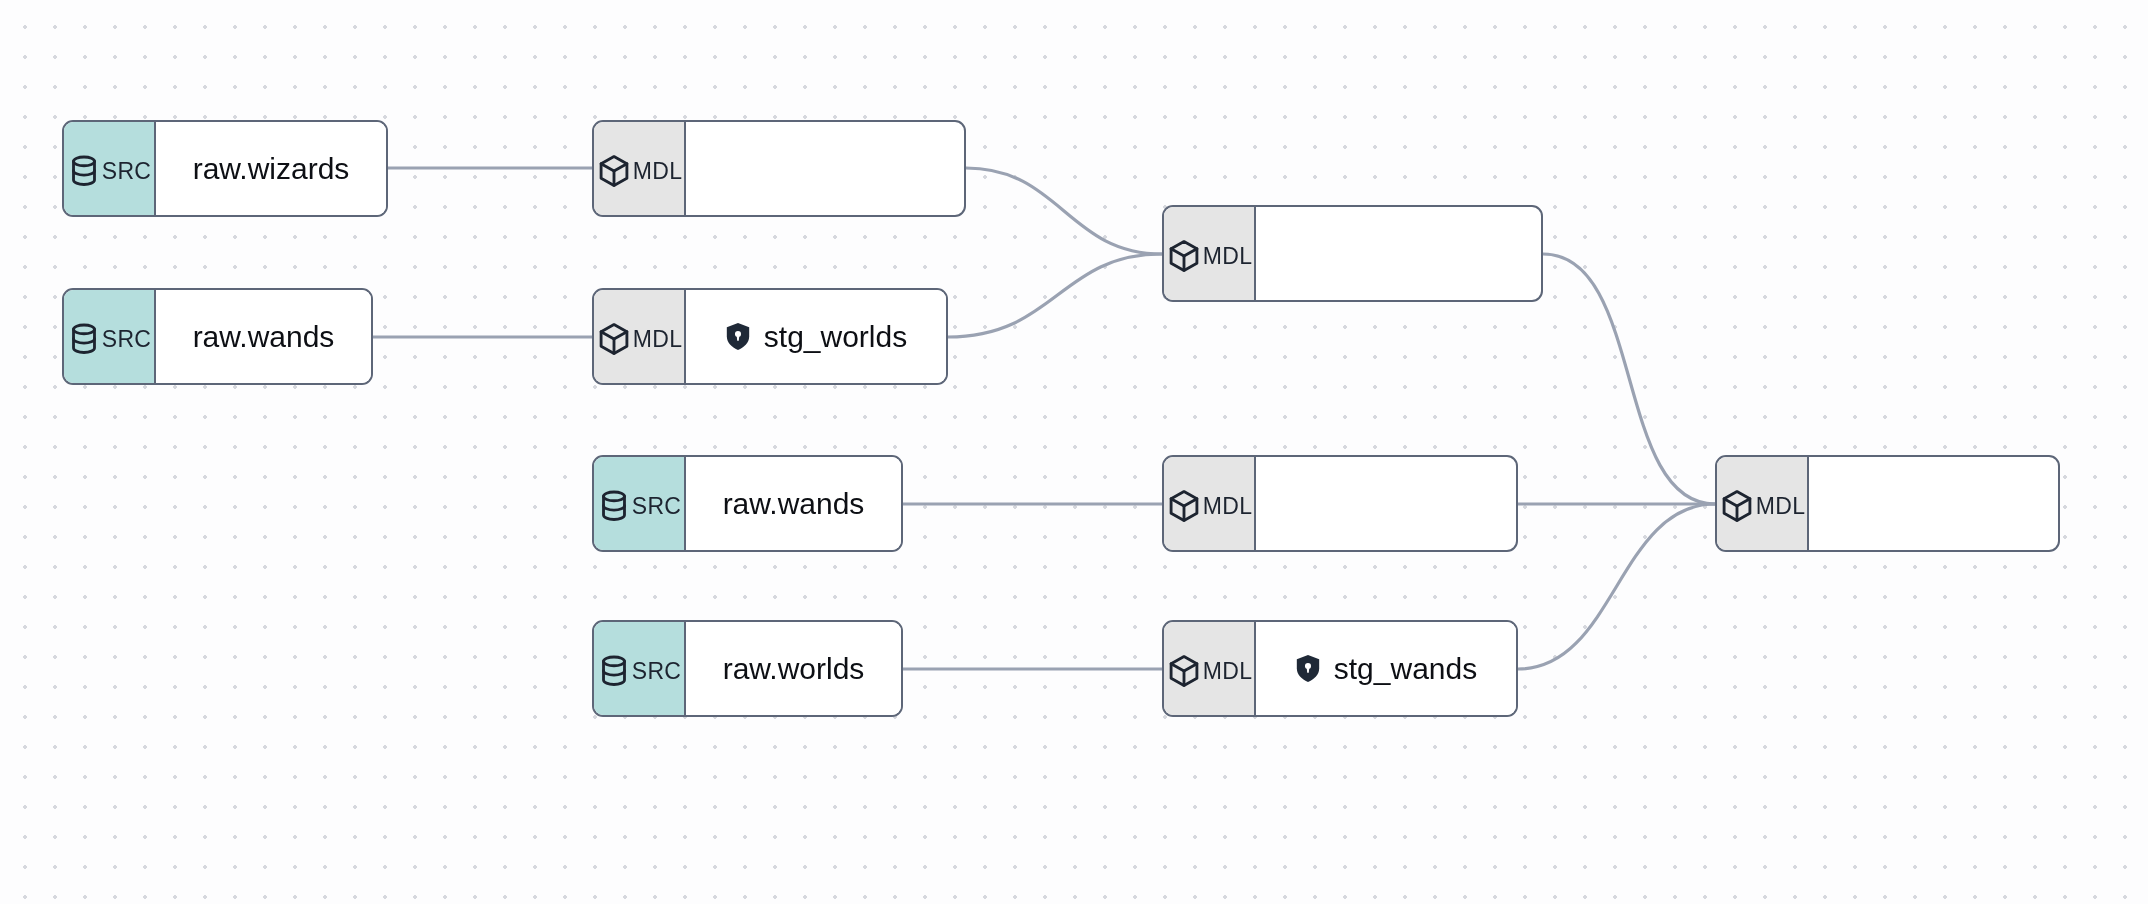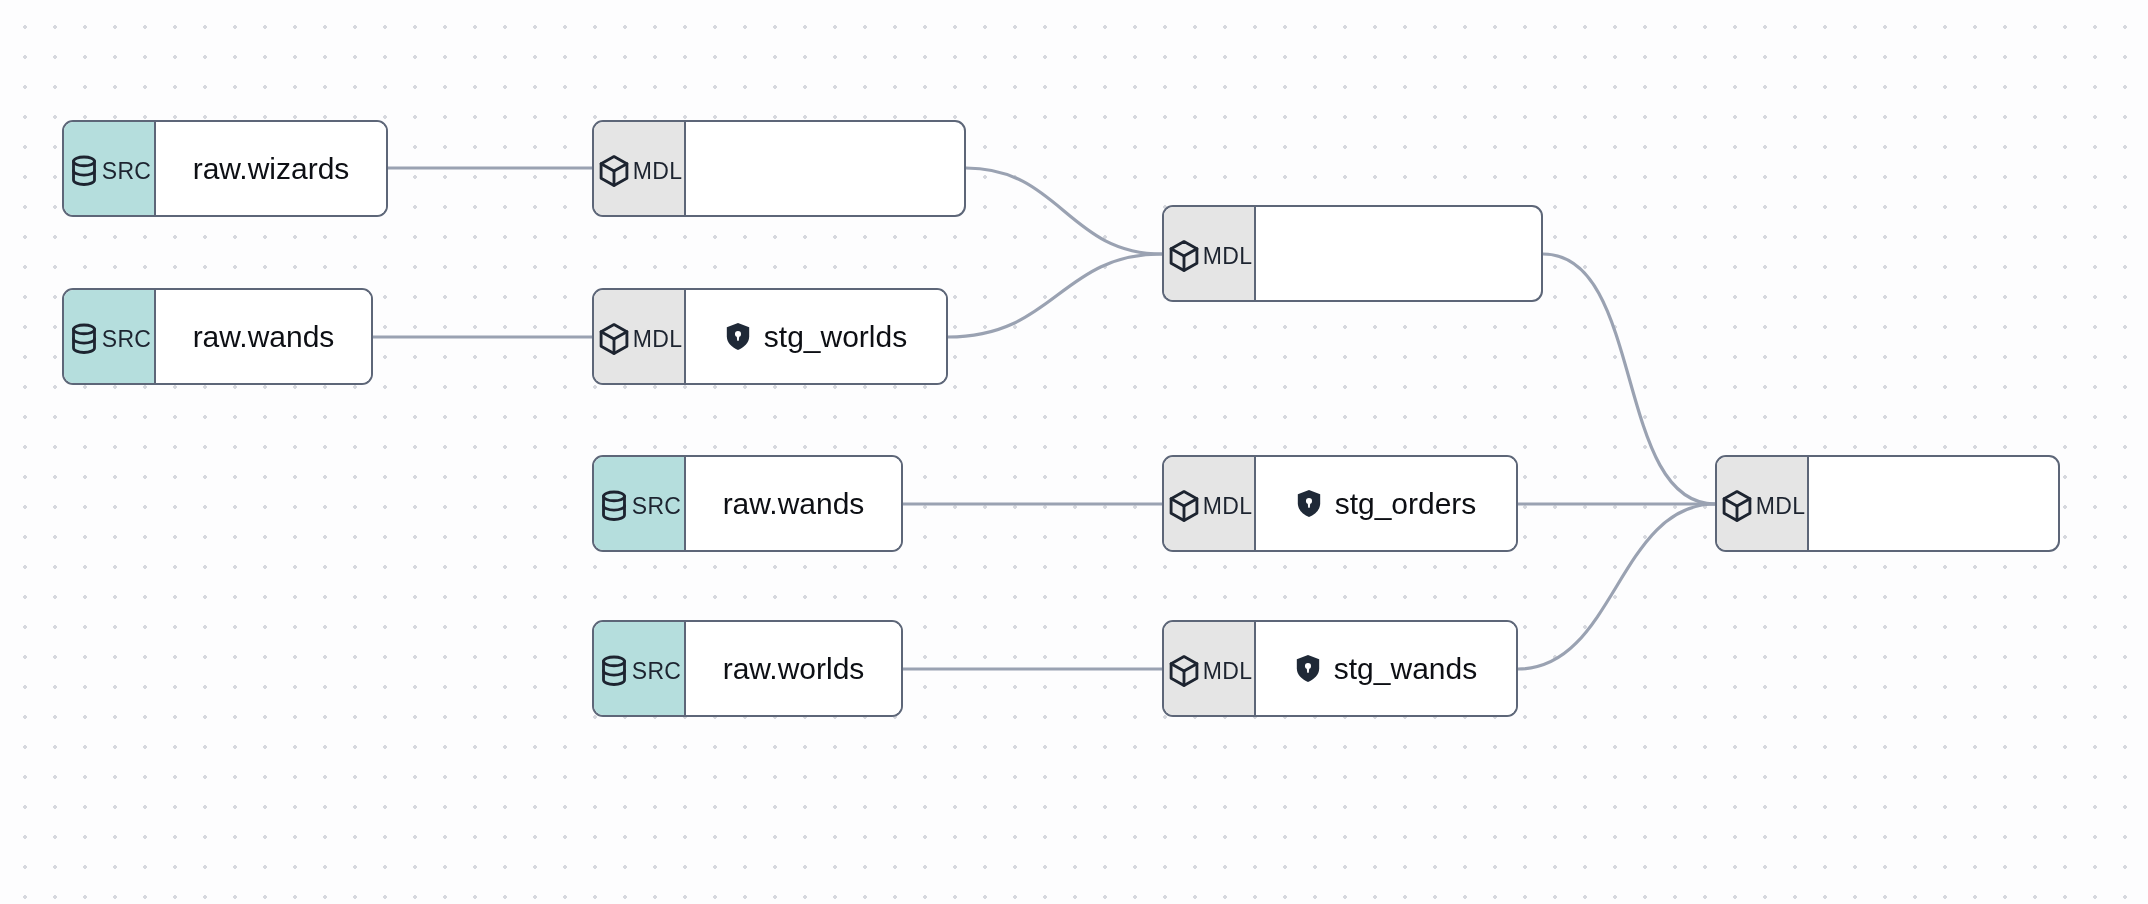--- a/index.html
+++ b/index.html
@@ -205,44 +205,36 @@
       </div>
       <div class="node type-mdl" style="left: 1162px; top: 455px; width: 356px; height: 97px;">
         <div class="node-badge">
           <span class="badge-icon"><svg width="36" height="36" viewBox="0 0 24 24" fill="none" stroke="#1d2430" stroke-width="1.9" stroke-linecap="round" stroke-linejoin="round">
               <path d="M12 2.4 20.6 7.2 v9.6 L12 21.6 3.4 16.8 V7.2 Z"></path>
               <path d="M3.4 7.2 12 12 l8.6-4.8"></path>
               <path d="M12 12 v9.6"></path>
             </svg></span>
           <span class="badge-text">MDL</span>
         </div>
+      </div>
+      <div class="node type-mdl" style="left: 1162px; top: 620px; width: 356px; height: 97px;">
+        <div class="node-badge">
+          <span class="badge-icon"><svg width="36" height="36" viewBox="0 0 24 24" fill="none" stroke="#1d2430" stroke-width="1.9" stroke-linecap="round" stroke-linejoin="round">
+              <path d="M12 2.4 20.6 7.2 v9.6 L12 21.6 3.4 16.8 V7.2 Z"></path>
+              <path d="M3.4 7.2 12 12 l8.6-4.8"></path>
+              <path d="M12 12 v9.6"></path>
+            </svg></span>
+          <span class="badge-text">MDL</span>
+        </div>
         <div class="node-body">
           <span class="lock-icon"><svg width="26" height="29" viewBox="0 0 20 22">
               <path d="M10 0.6 18.6 3.9 v7.0 c0 5.2 -4.2 8.7 -8.6 10.5 C5.6 19.6 1.4 16.1 1.4 10.9 V3.9 Z" fill="#1f2937"></path>
               <circle cx="10" cy="9.1" r="2.35" fill="#ffffff"></circle>
               <path d="M8.85 9.1 h2.3 l-0.55 5.1 h-1.2 Z" fill="#ffffff"></path>
             </svg></span>
-          <span class="node-label">stg_orders</span>
-        </div>
-      </div>
-      <div class="node type-mdl" style="left: 1162px; top: 620px; width: 356px; height: 97px;">
-        <div class="node-badge">
-          <span class="badge-icon"><svg width="36" height="36" viewBox="0 0 24 24" fill="none" stroke="#1d2430" stroke-width="1.9" stroke-linecap="round" stroke-linejoin="round">
-              <path d="M12 2.4 20.6 7.2 v9.6 L12 21.6 3.4 16.8 V7.2 Z"></path>
-              <path d="M3.4 7.2 12 12 l8.6-4.8"></path>
-              <path d="M12 12 v9.6"></path>
-            </svg></span>
-          <span class="badge-text">MDL</span>
-        </div>
-        <div class="node-body">
-          <span class="lock-icon"><svg width="26" height="29" viewBox="0 0 20 22">
-              <path d="M10 0.6 18.6 3.9 v7.0 c0 5.2 -4.2 8.7 -8.6 10.5 C5.6 19.6 1.4 16.1 1.4 10.9 V3.9 Z" fill="#1f2937"></path>
-              <circle cx="10" cy="9.1" r="2.35" fill="#ffffff"></circle>
-              <path d="M8.85 9.1 h2.3 l-0.55 5.1 h-1.2 Z" fill="#ffffff"></path>
-            </svg></span>
           <span class="node-label">stg_wands</span>
         </div>
       </div>
       <div class="node type-mdl" style="left: 1162px; top: 205px; width: 381px; height: 97px;">
         <div class="node-badge">
           <span class="badge-icon"><svg width="36" height="36" viewBox="0 0 24 24" fill="none" stroke="#1d2430" stroke-width="1.9" stroke-linecap="round" stroke-linejoin="round">
               <path d="M12 2.4 20.6 7.2 v9.6 L12 21.6 3.4 16.8 V7.2 Z"></path>
               <path d="M3.4 7.2 12 12 l8.6-4.8"></path>
               <path d="M12 12 v9.6"></path>
             </svg></span>

